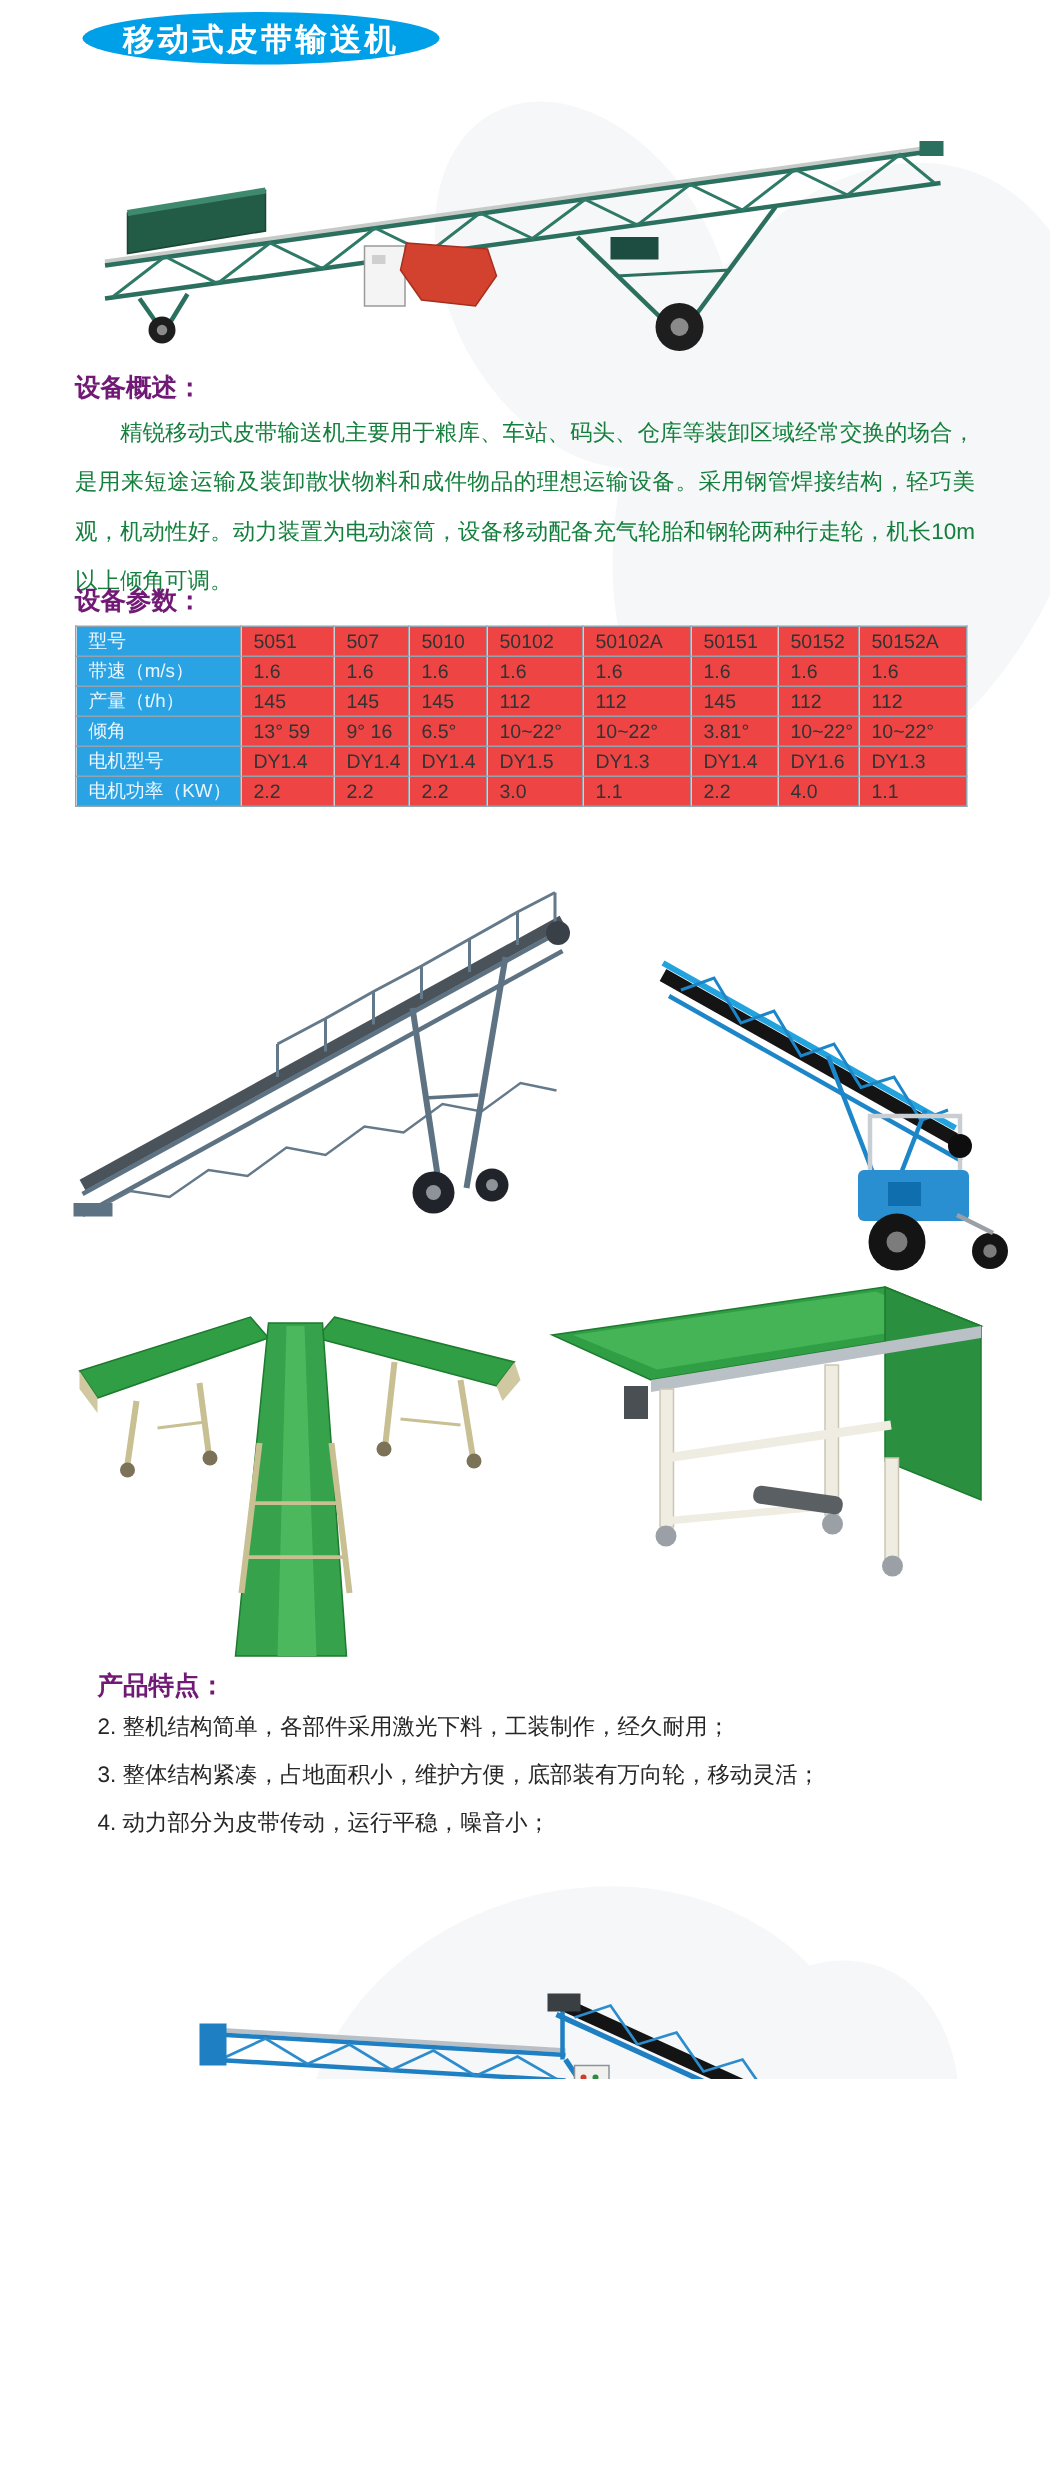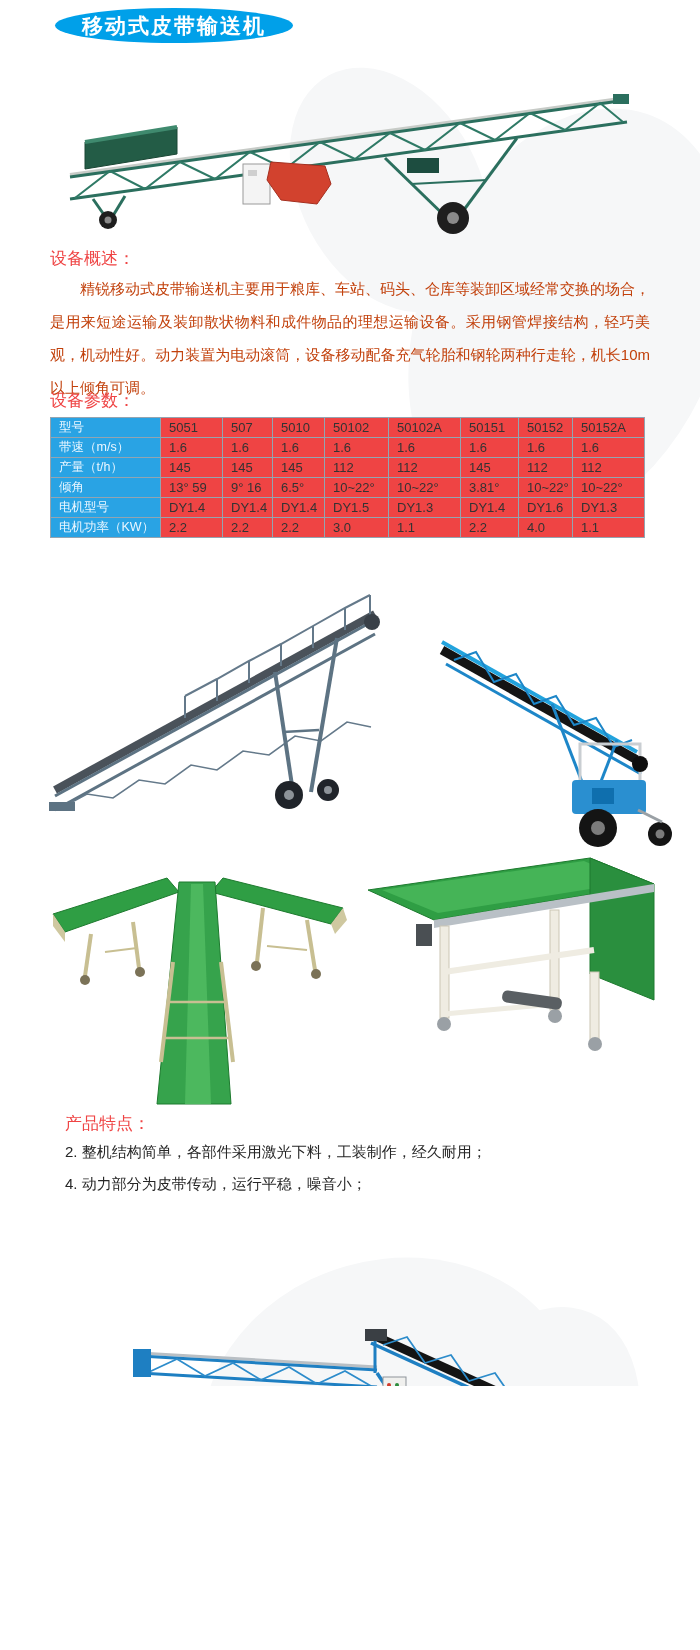--- a/index.html
+++ b/index.html
@@ -11,25 +11,25 @@
   .wm{position:absolute;background:#f6f7f8;border-radius:50%;z-index:0;}
   .layer{position:absolute;z-index:1;}
   
   .banner{
     position:absolute;left:55px;top:8px;width:238px;height:35px;z-index:2;
     background:#00A0E9;border-radius:50%;
     display:flex;align-items:center;justify-content:center;
     color:#fff;font-size:21px;font-weight:bold;letter-spacing:2px;
   }
   
-  .h{position:absolute;font-size:17px;font-weight:normal;color:#ef4444;z-index:2;}
+  .h{position:absolute;font-size:17px;font-weight:bold;color:#701a75;z-index:2;}
   
   .para{
     position:absolute;left:50px;top:272px;width:600px;z-index:2;
-    font-size:15px;line-height:33px;text-align:justify;text-indent:2em;color:#c2410c;
+    font-size:15px;line-height:33px;text-align:justify;text-indent:2em;color:#15803d;
   }
   
   .ptable{
     position:absolute;left:50px;top:417px;width:594px;z-index:2;
     border-collapse:collapse;table-layout:fixed;font-size:12.5px;
   }
   .ptable th,.ptable td{
     border:1px solid #93a4b1;height:17px;padding:1px 16px 1px 8px;
     text-align:left;vertical-align:middle;white-space:nowrap;overflow:hidden;
   }
@@ -251,20 +251,21 @@
         <circle cx="203" cy="184" r="7" fill="#9aa0a5"></circle>
       <circle cx="243" cy="212" r="7" fill="#9aa0a5"></circle>
       <rect x="150" y="162" width="60" height="12" rx="5" transform="rotate(8 180 168)" fill="#5a5f63"></rect>
       <rect x="64" y="92" width="16" height="22" fill="#4a4f53"></rect>
     </svg>
   </div>
 
   <div class="h" style="left:65px;top:1112px;">产品特点：</div>
   <div class="features">
       <div class="feat-line">2. 整机结构简单，各部件采用激光下料，工装制作，经久耐用；</div>
+      <div class="feat-line">3. 整体结构紧凑，占地面积小，维护方便，底部装有万向轮，移动灵活；</div>
       <div class="feat-line">4. 动力部分为皮带传动，运行平稳，噪音小；</div>
     </div>
 
   <div class="layer" style="left:125px;top:1293px;">
     <svg width="510" height="175" viewBox="0 0 510 175">
       <line x1="15" y1="60" x2="252" y2="74" stroke="#b9bfc4" stroke-width="3"></line>
       <line x1="15" y1="63" x2="252" y2="77" stroke="#1e7fc2" stroke-width="3"></line>
       <line x1="15" y1="80" x2="252" y2="94" stroke="#1e7fc2" stroke-width="3"></line>
       <polyline points="24,79 52,66 80,83 108,70 136,87 164,74 192,91 220,78 246,93" fill="none" stroke="#2d8ccb" stroke-width="1.8"></polyline>
       <rect x="8" y="56" width="18" height="28" fill="#1e7fc2"></rect>

